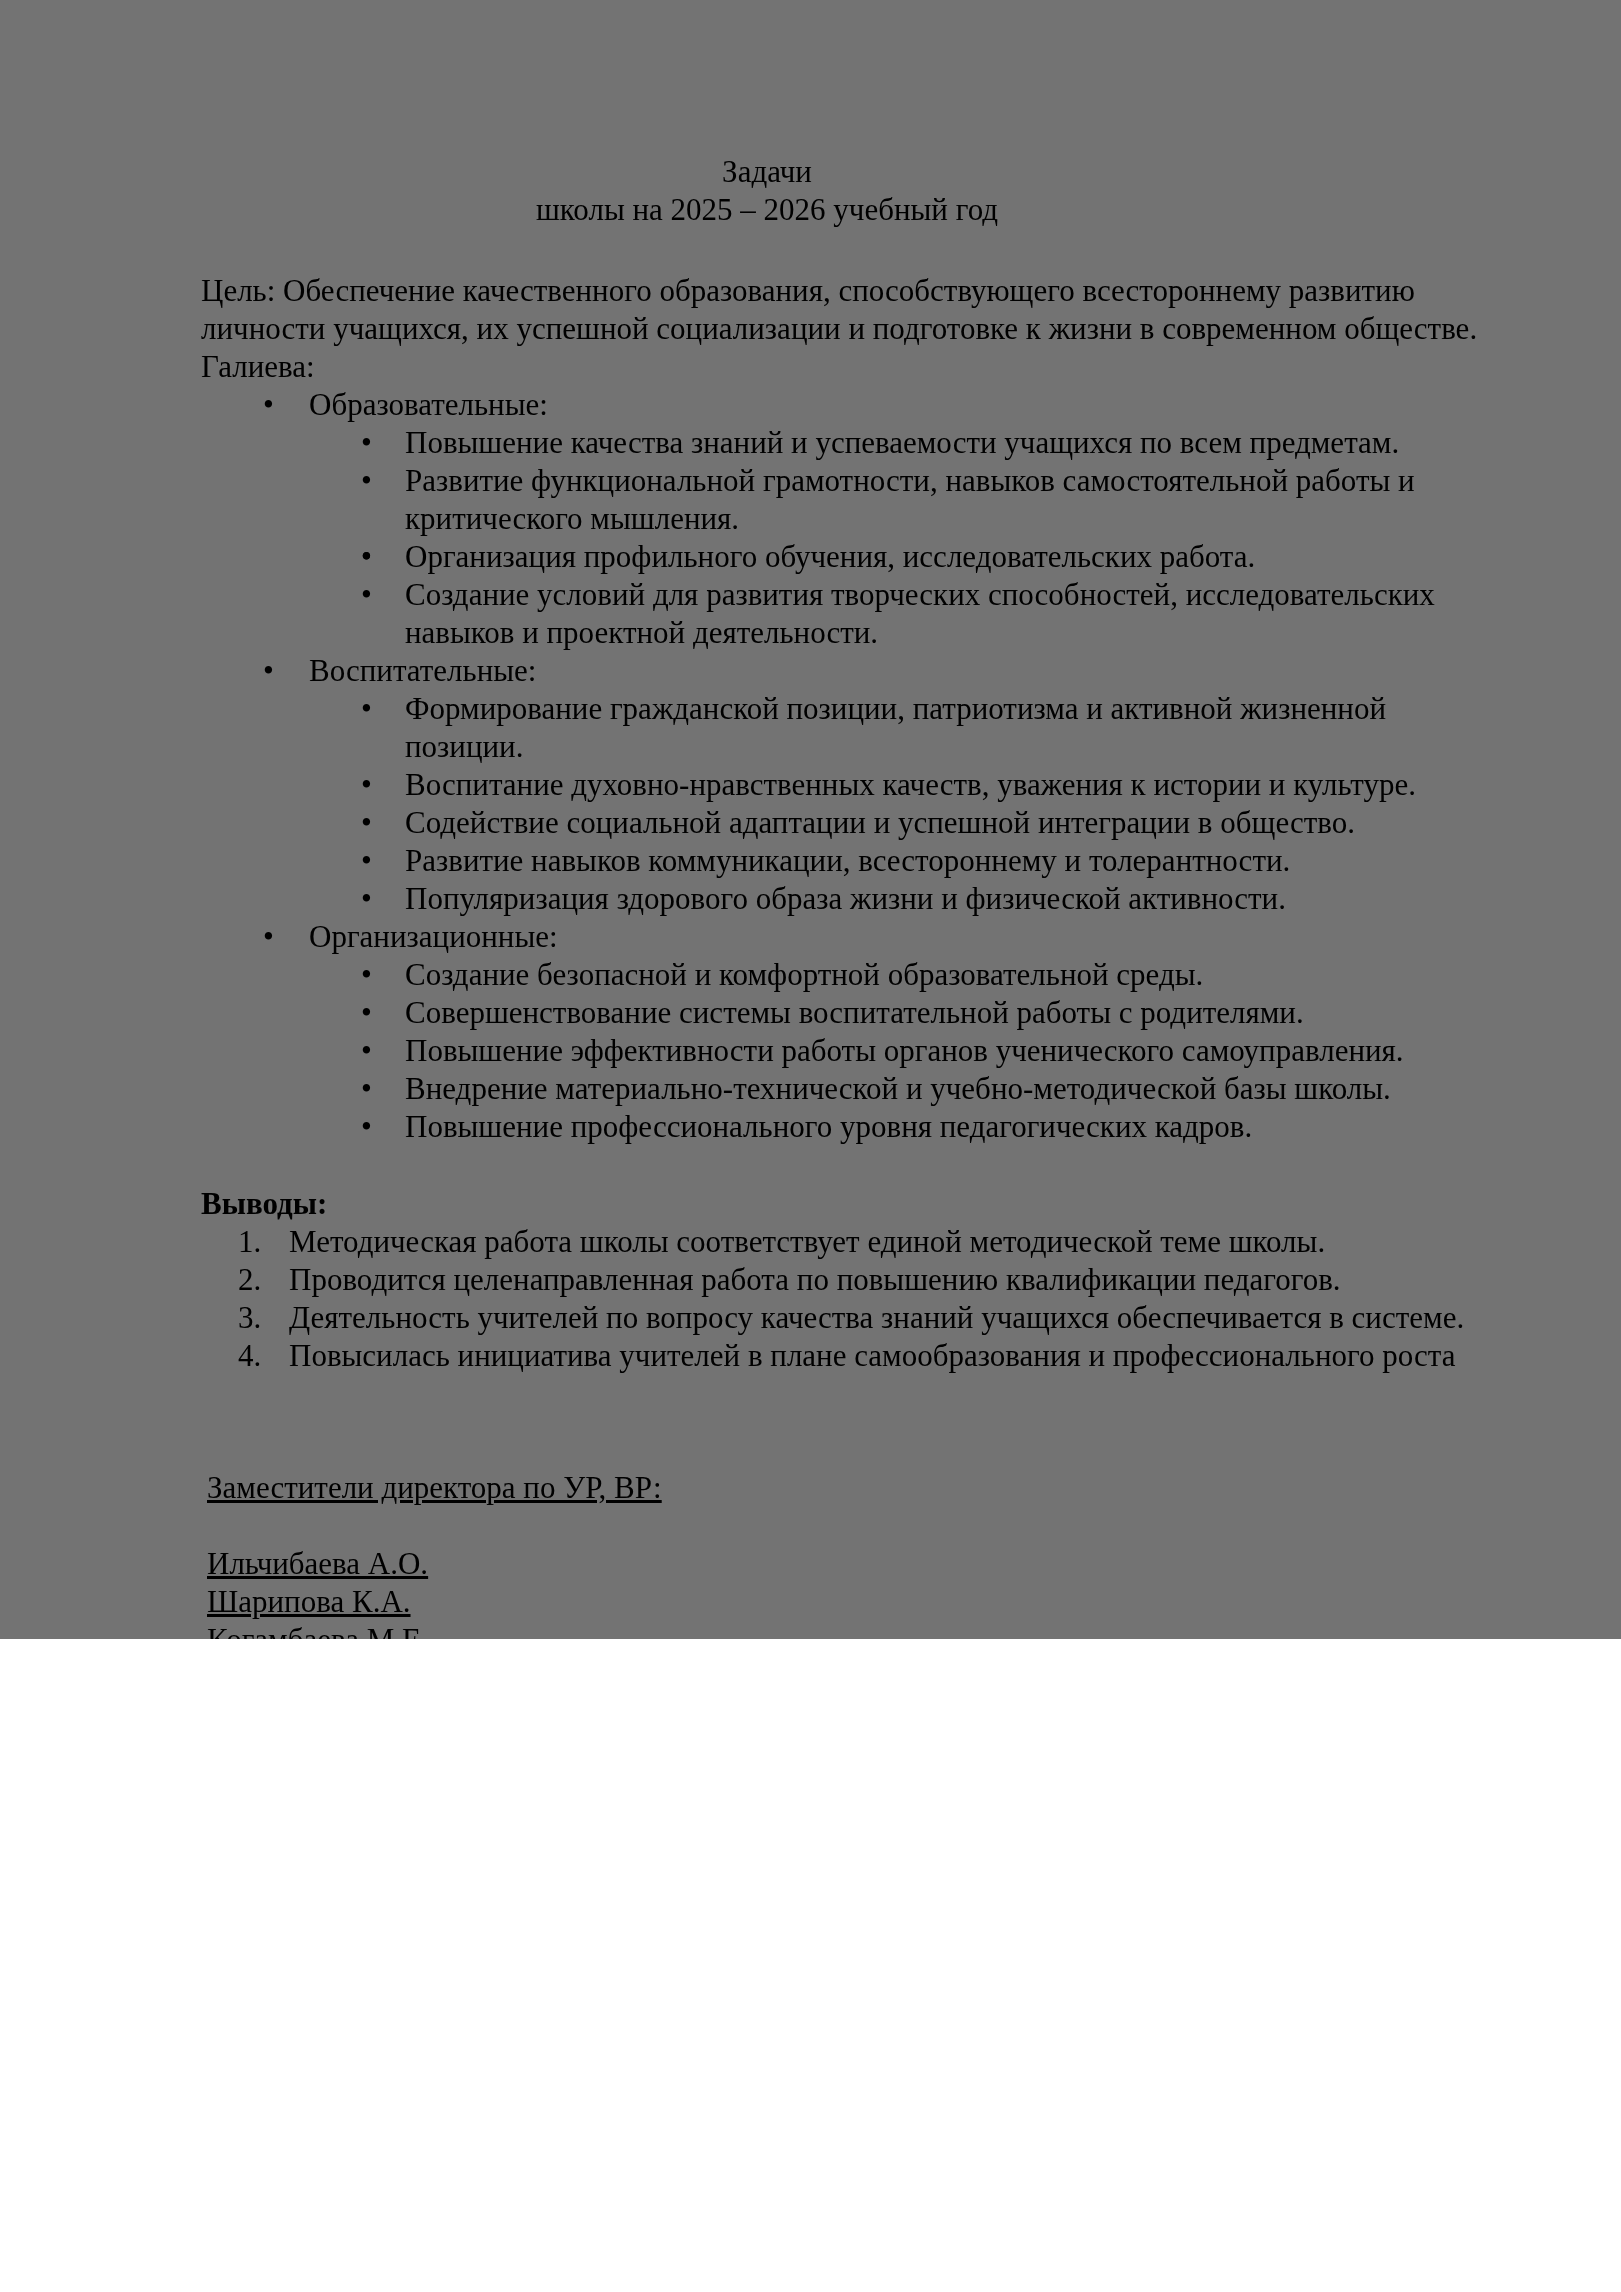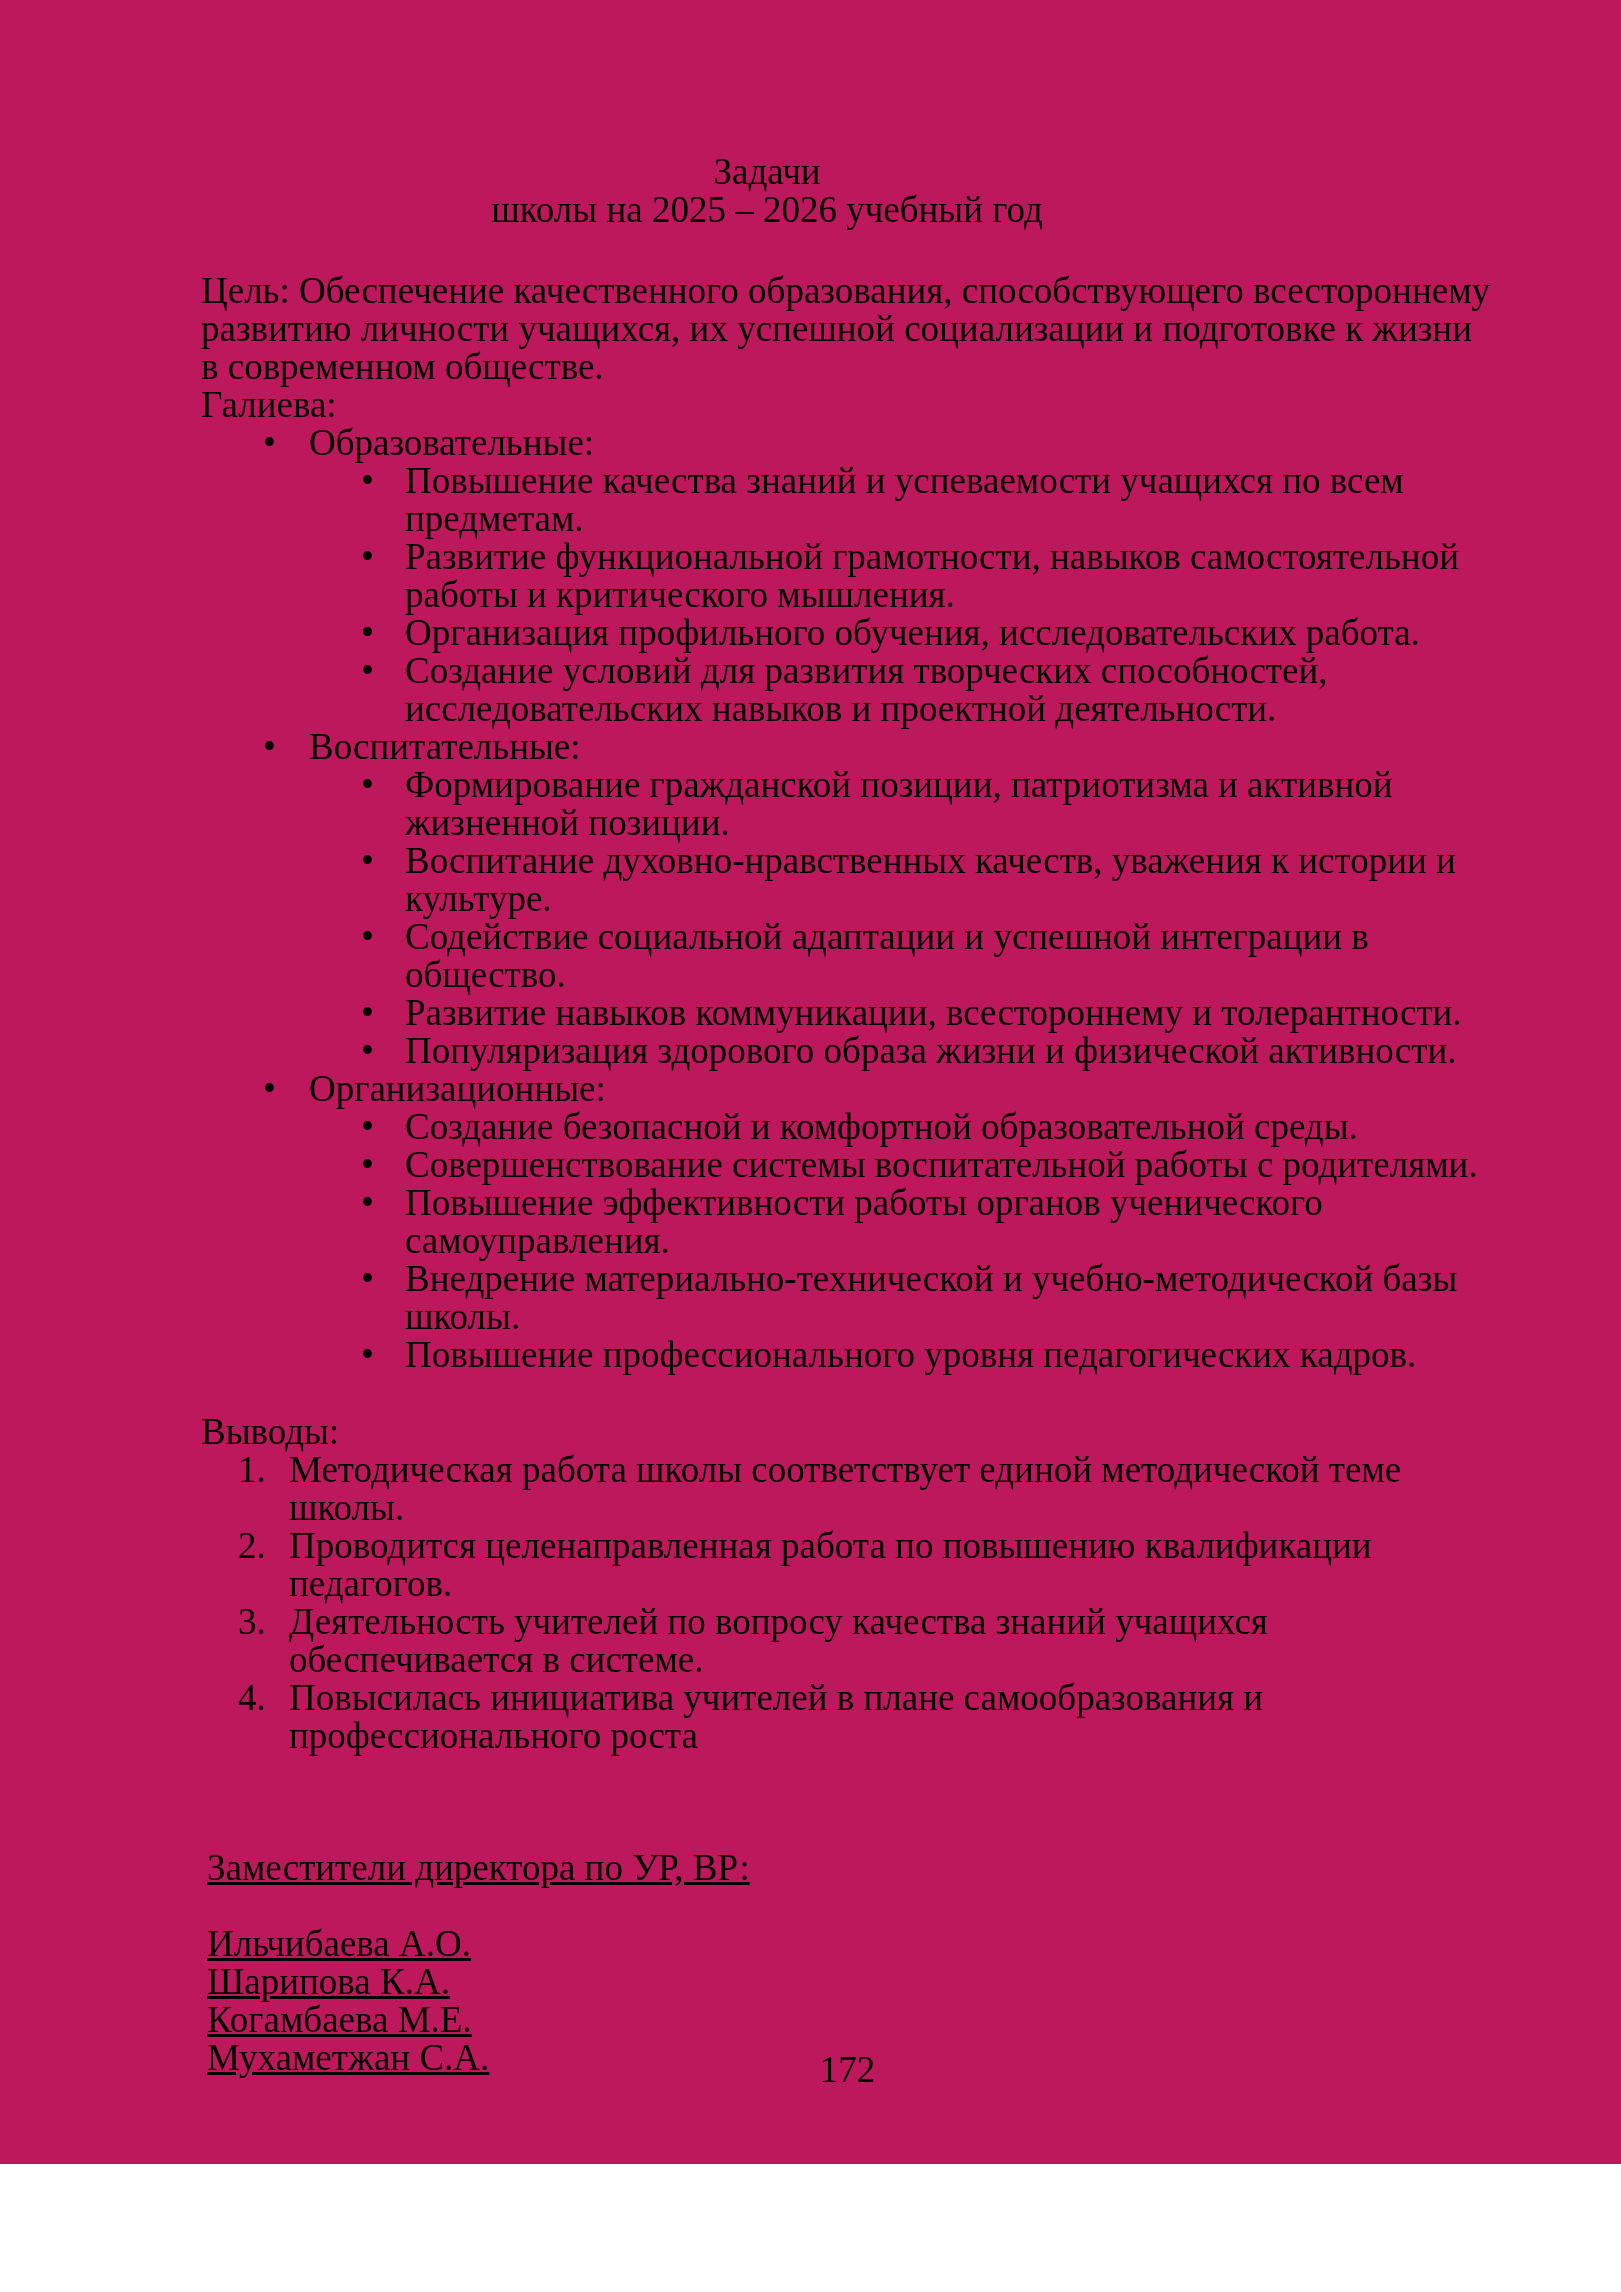--- a/index.html
+++ b/index.html
@@ -1,42 +1,42 @@
 <!DOCTYPE html>
 <html><head>
 <meta charset="utf-8">
 <style>
   html,body { margin:0; padding:0; background:#ffffff; }
   .page {
     position:relative;
     width:1621px;
-    height:2164px;
-    background:#be185d;
+    height:1639px;
+    background:#737373;
     color:#000000;
     font-family:"Liberation Serif","DejaVu Serif",serif;
-    font-size:37px;
+    font-size:31px;
     line-height:38px;
     overflow:hidden;
   }
   .content {
     position:absolute;
     left:0; top:0;
     width:100%;
     box-sizing:border-box;
     padding:153px 127px 0 201px;
   }
   .title-block { text-align:center; padding-right:161px; margin-bottom:43px; }
   .goal { }
   .tasks-label { }
   .l1 { position:relative; padding-left:108px; }
   .l1 .bullet { position:absolute; left:62px; }
   .l2 { position:relative; padding-left:204px; }
   .l2 .bullet { position:absolute; left:160px; }
   .conclusions { margin-top:39px; }
-  .conclusions-label { font-weight:normal; }
+  .conclusions-label { font-weight:bold; }
   .numitem { position:relative; padding-left:88px; }
   .numitem .num { position:absolute; left:37px; }
   .signatures { margin-top:94px; }
   .underlined { text-decoration:underline;margin-left:6px; }
   .names { margin-top:38px; }
   .page-number {
     position:absolute;
     top:2051px;
     left:201px;
     width:1293px;

